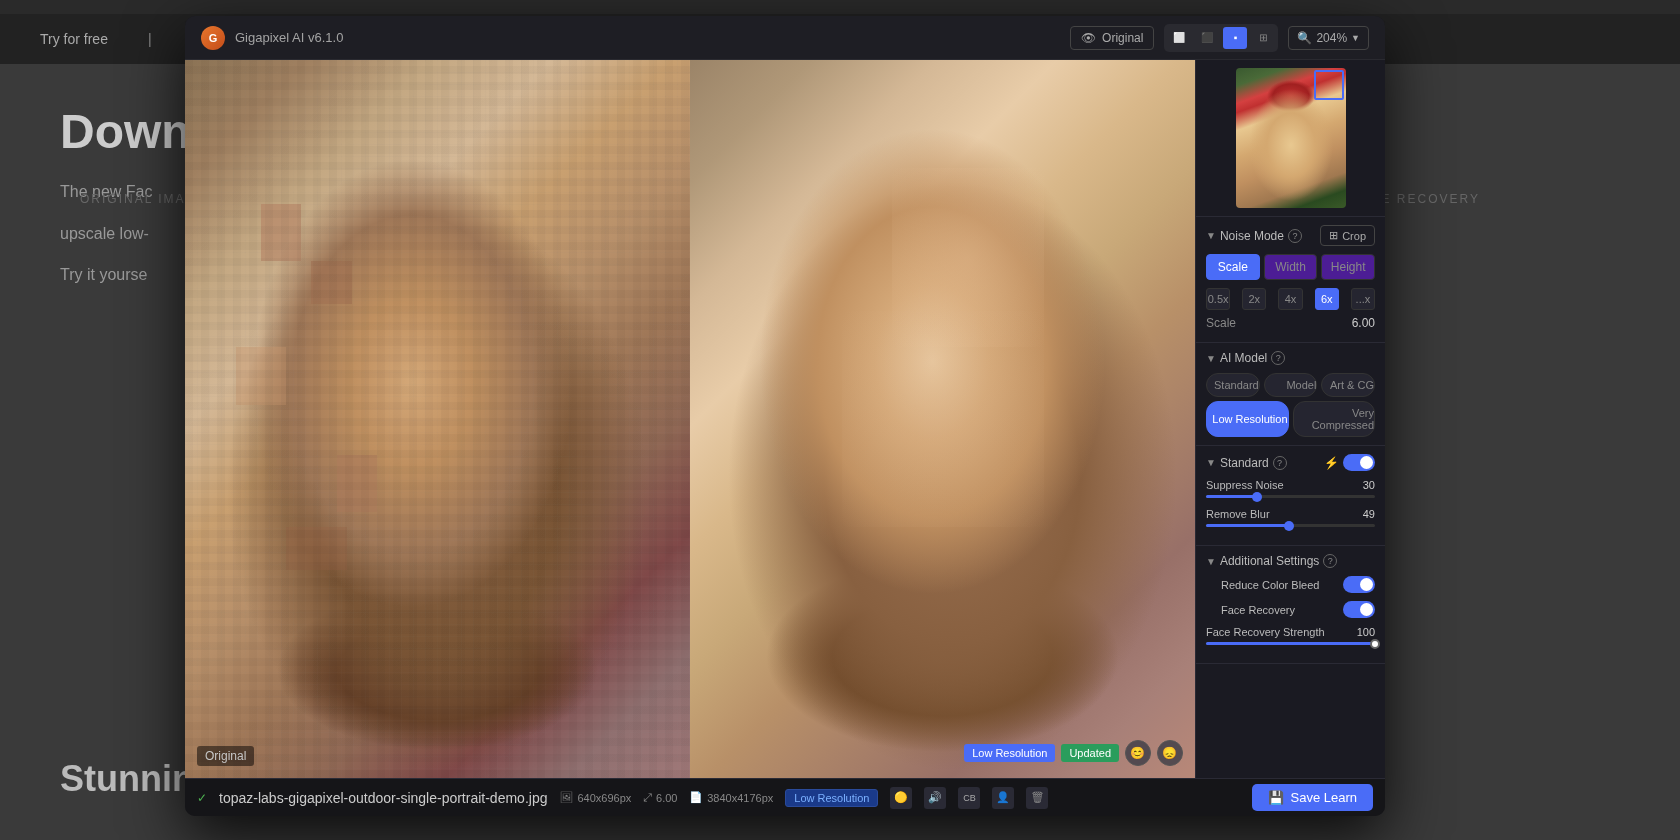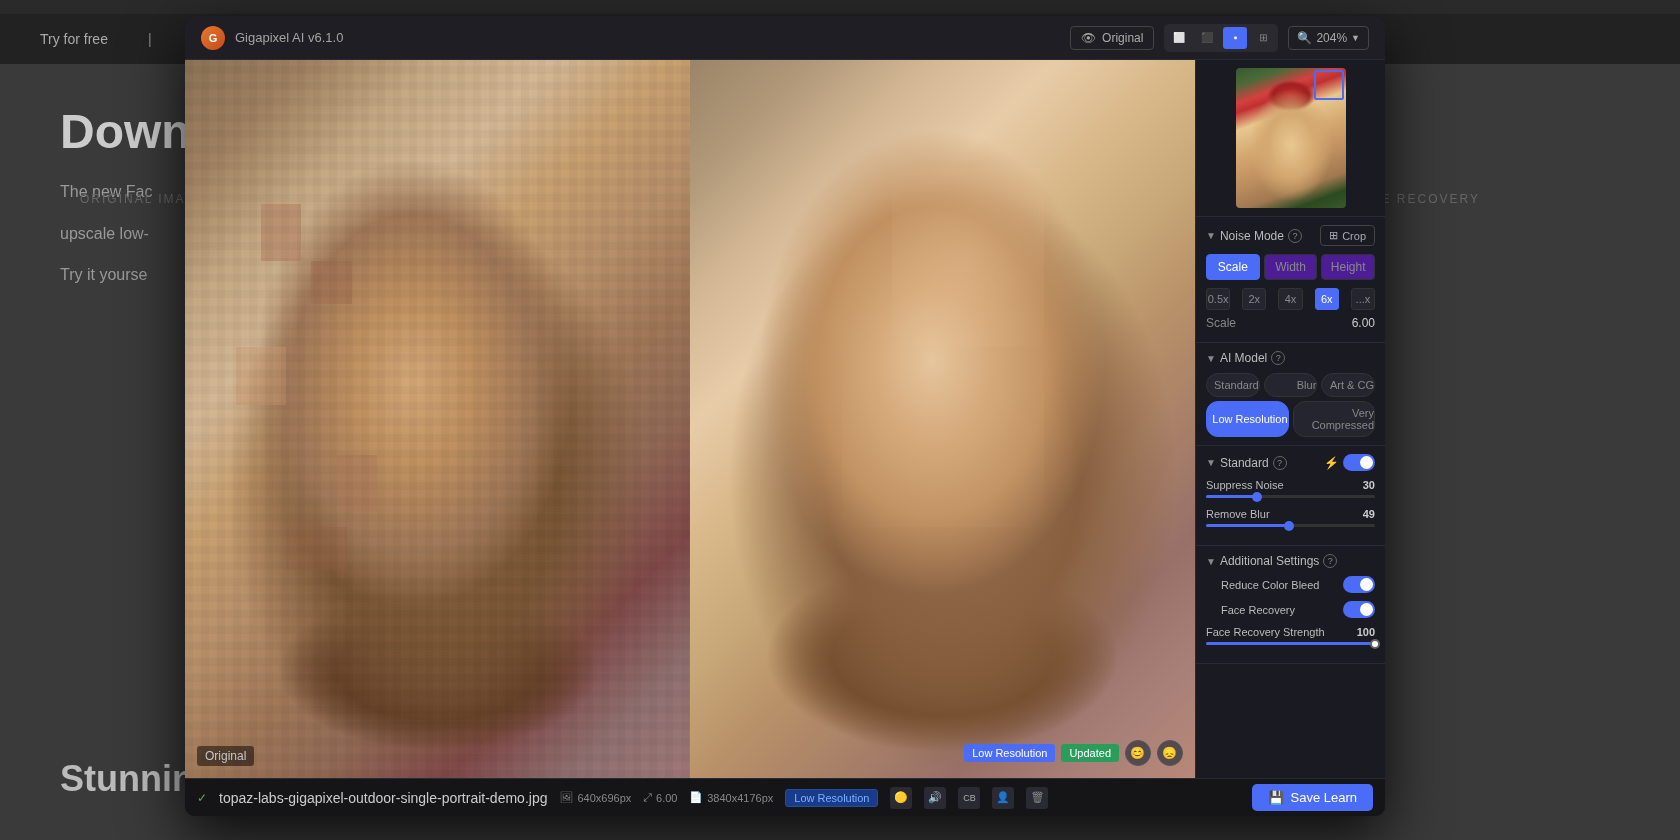--- a/index.html
+++ b/index.html
@@ -478,21 +478,21 @@
       justify-content: space-between;
       margin-bottom: 4px;
     }
     .setting-label {
       color: #bbb;
       font-size: 11px;
     }
     .setting-value {
       color: #ccc;
       font-size: 11px;
-      font-weight: 700;
+      font-weight: 400;
     }
     .slider-track {
       width: 100%;
       height: 3px;
       background: #333;
       border-radius: 2px;
       position: relative;
     }
     .slider-fill {
       height: 100%;
@@ -763,21 +763,21 @@
       <div class="sidebar-section">
         <div class="section-header">
           <div class="section-title-row">
             <span class="section-chevron">▼</span>
             <span>AI Model</span>
             <span class="help-icon">?</span>
           </div>
         </div>
         <div class="model-tabs-row1">
           <button class="model-tab">Standard</button>
-          <button class="model-tab">Blur</button>
+          <button class="model-tab">Model</button>
           <button class="model-tab">Art &amp; CG</button>
         </div>
         <div class="model-tabs-row2">
           <button class="model-tab active">Low Resolution</button>
           <button class="model-tab">Very Compressed</button>
         </div>
       </div>
 
       <div class="sidebar-section">
         <div class="section-header">

